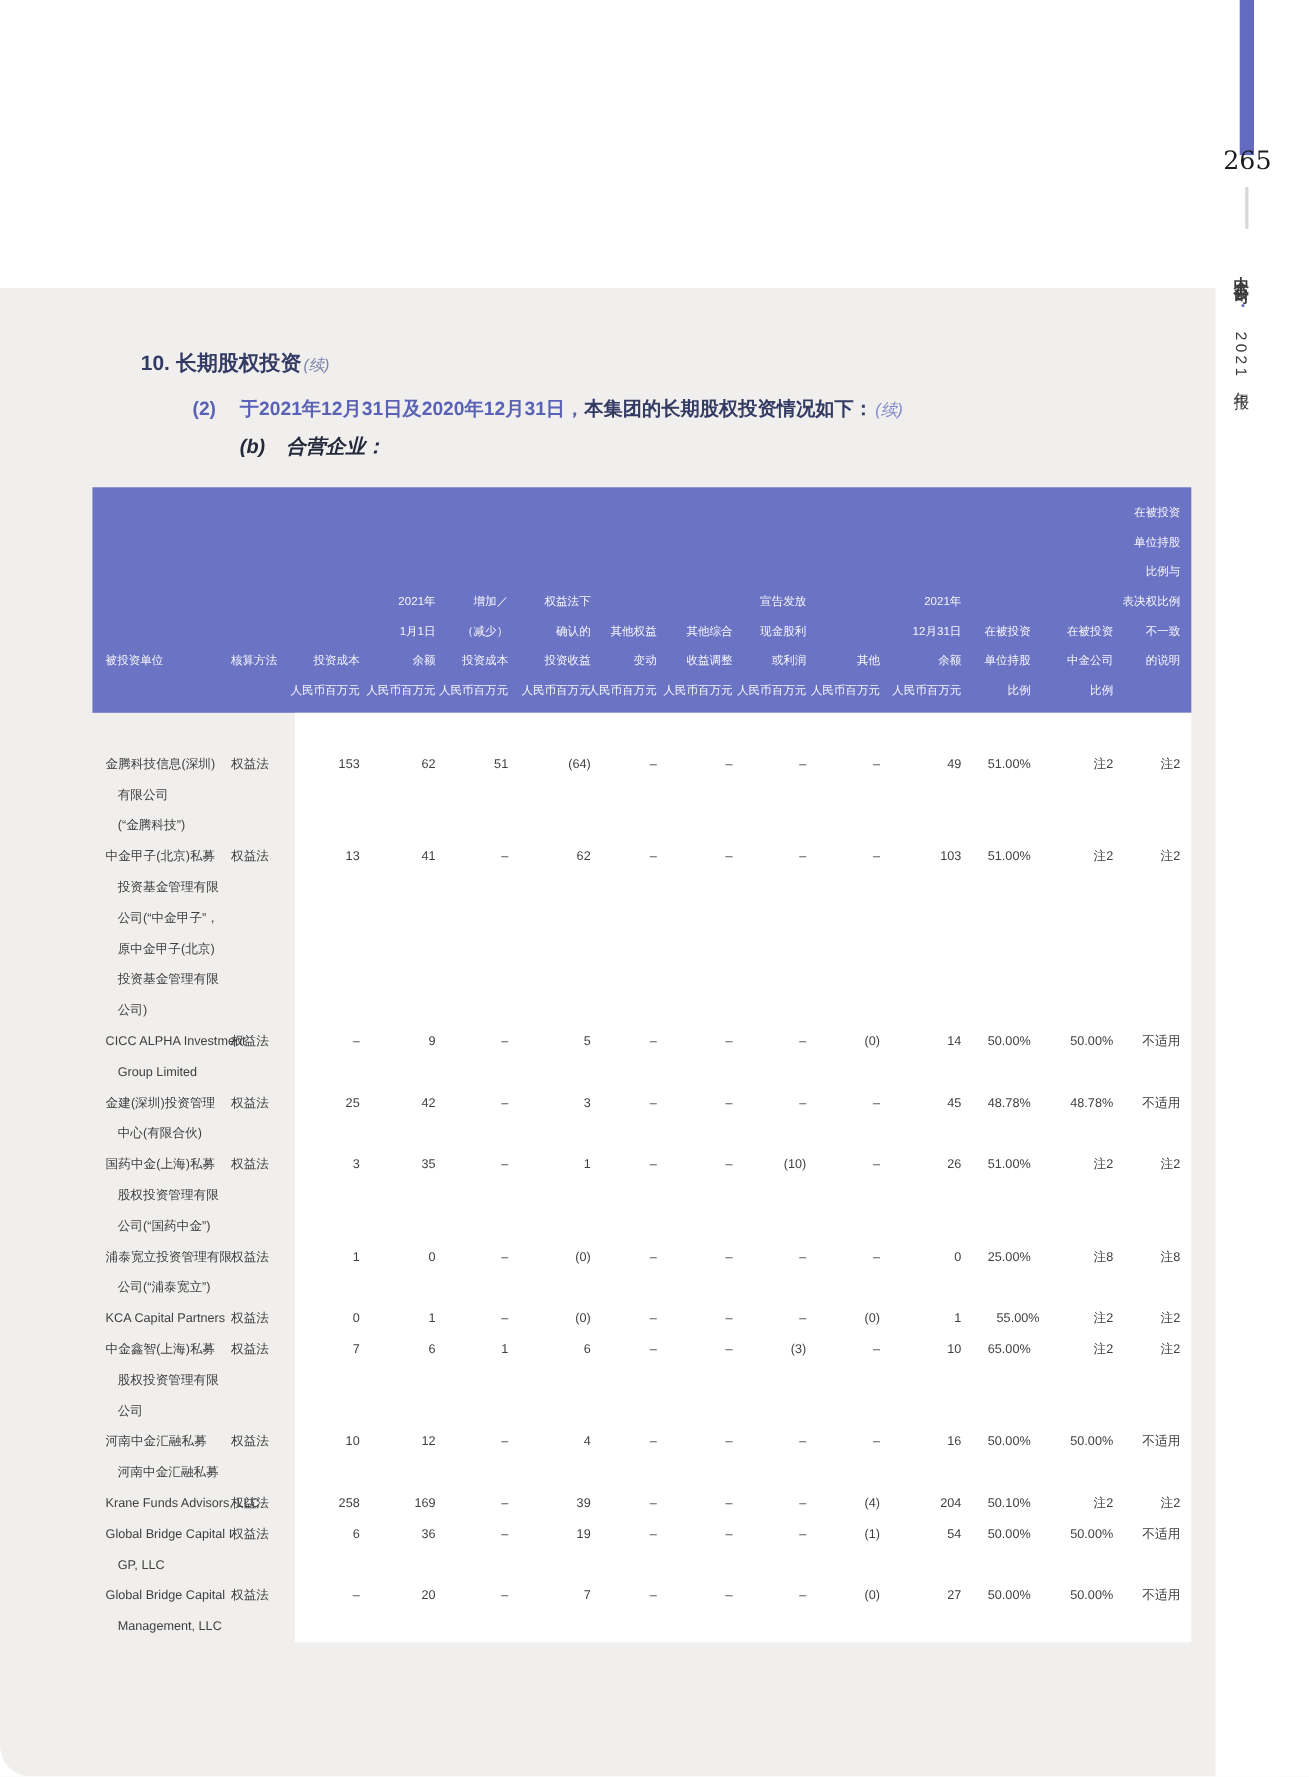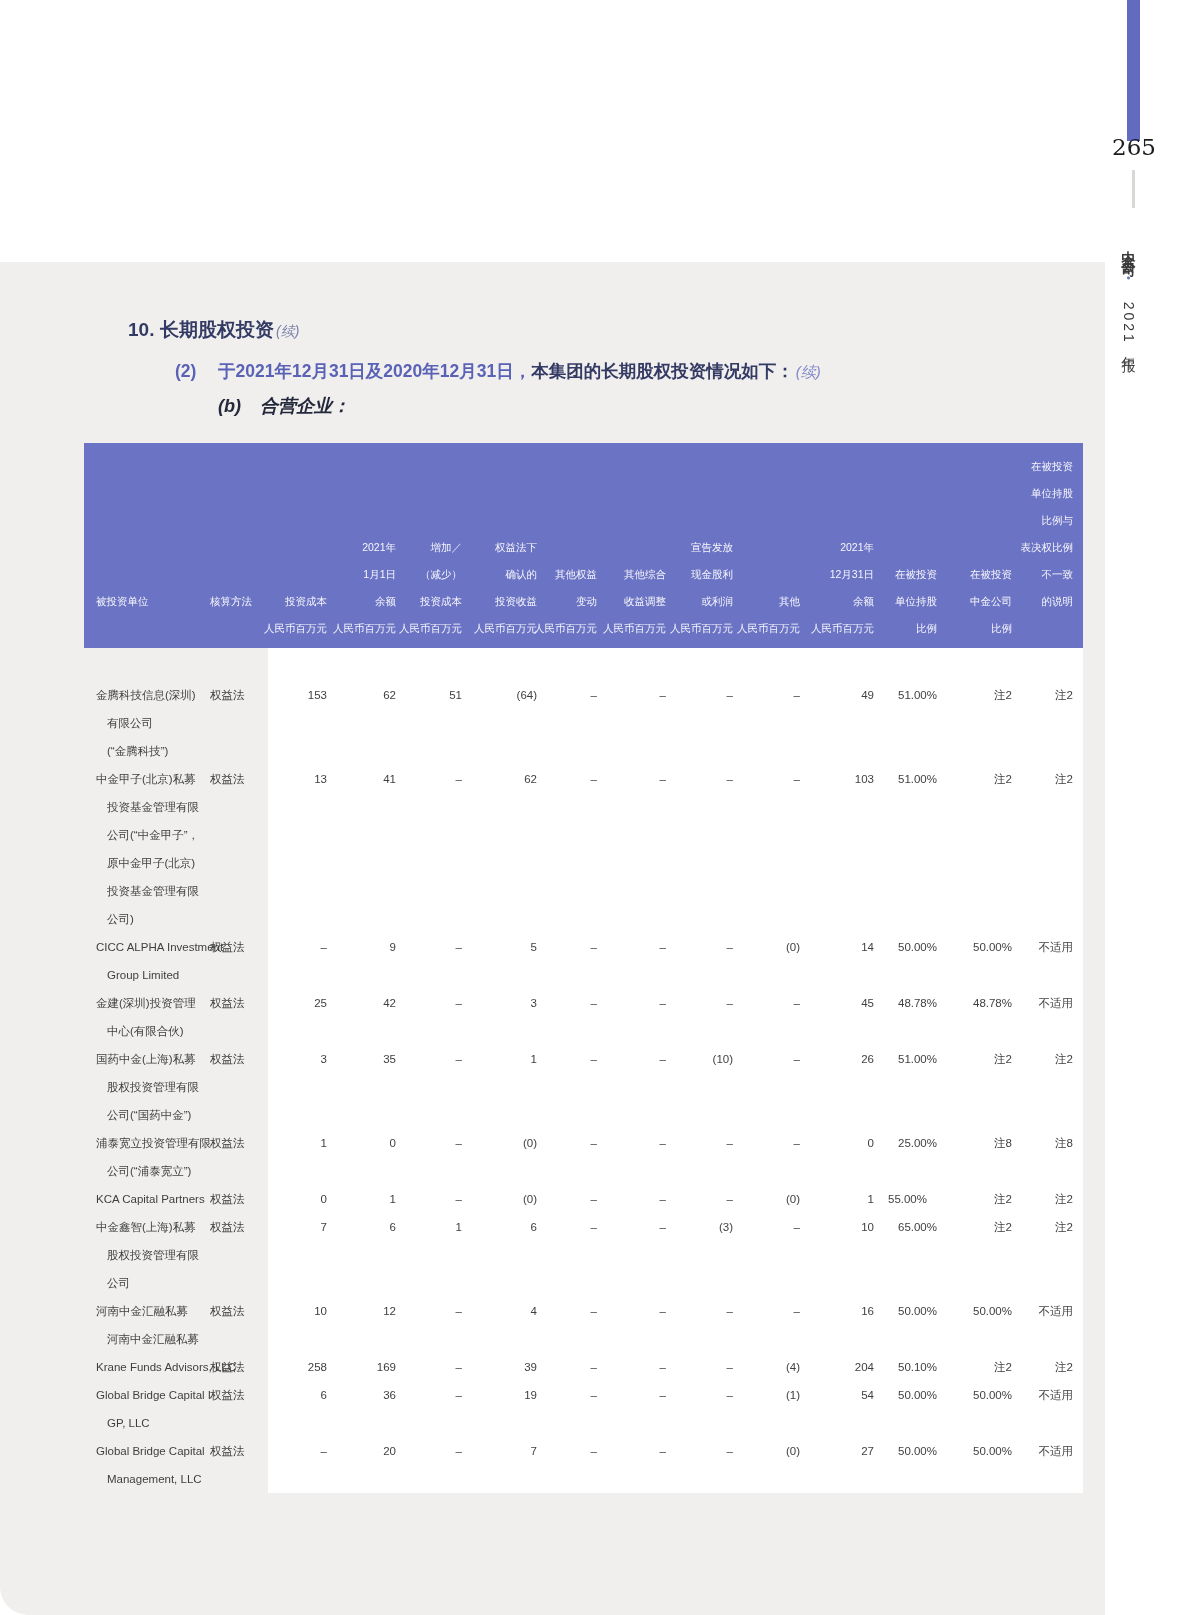--- a/index.html
+++ b/index.html
@@ -282,21 +282,21 @@
           <div class="cmethod">权益法</div>
           <div class="cval" style="right: 756px;">0</div>
           <div class="cval" style="right: 687px;">1</div>
           <div class="cval" style="right: 621px;">–</div>
           <div class="cval" style="right: 546px;">(0)</div>
           <div class="cval" style="right: 486px;">–</div>
           <div class="cval" style="right: 417px;">–</div>
           <div class="cval" style="right: 350px;">–</div>
           <div class="cval" style="right: 283px;">(0)</div>
           <div class="cval" style="right: 209px;">1</div>
-          <div class="cval" style="right: 156px;">55.00%</div>
+          <div class="cval" style="right: 138px;">55.00%</div>
           <div class="cval" style="right: 71px;">注2</div>
           <div class="cval" style="right: 10px;">注2</div>
         </div>
         <div class="trow" style="height: 84px;">
           <div class="cname">
             <div>中金鑫智(上海)私募</div>
             <div class="wrap">股权投资管理有限</div>
             <div class="wrap">公司</div>
           </div>
           <div class="cmethod">权益法</div>

